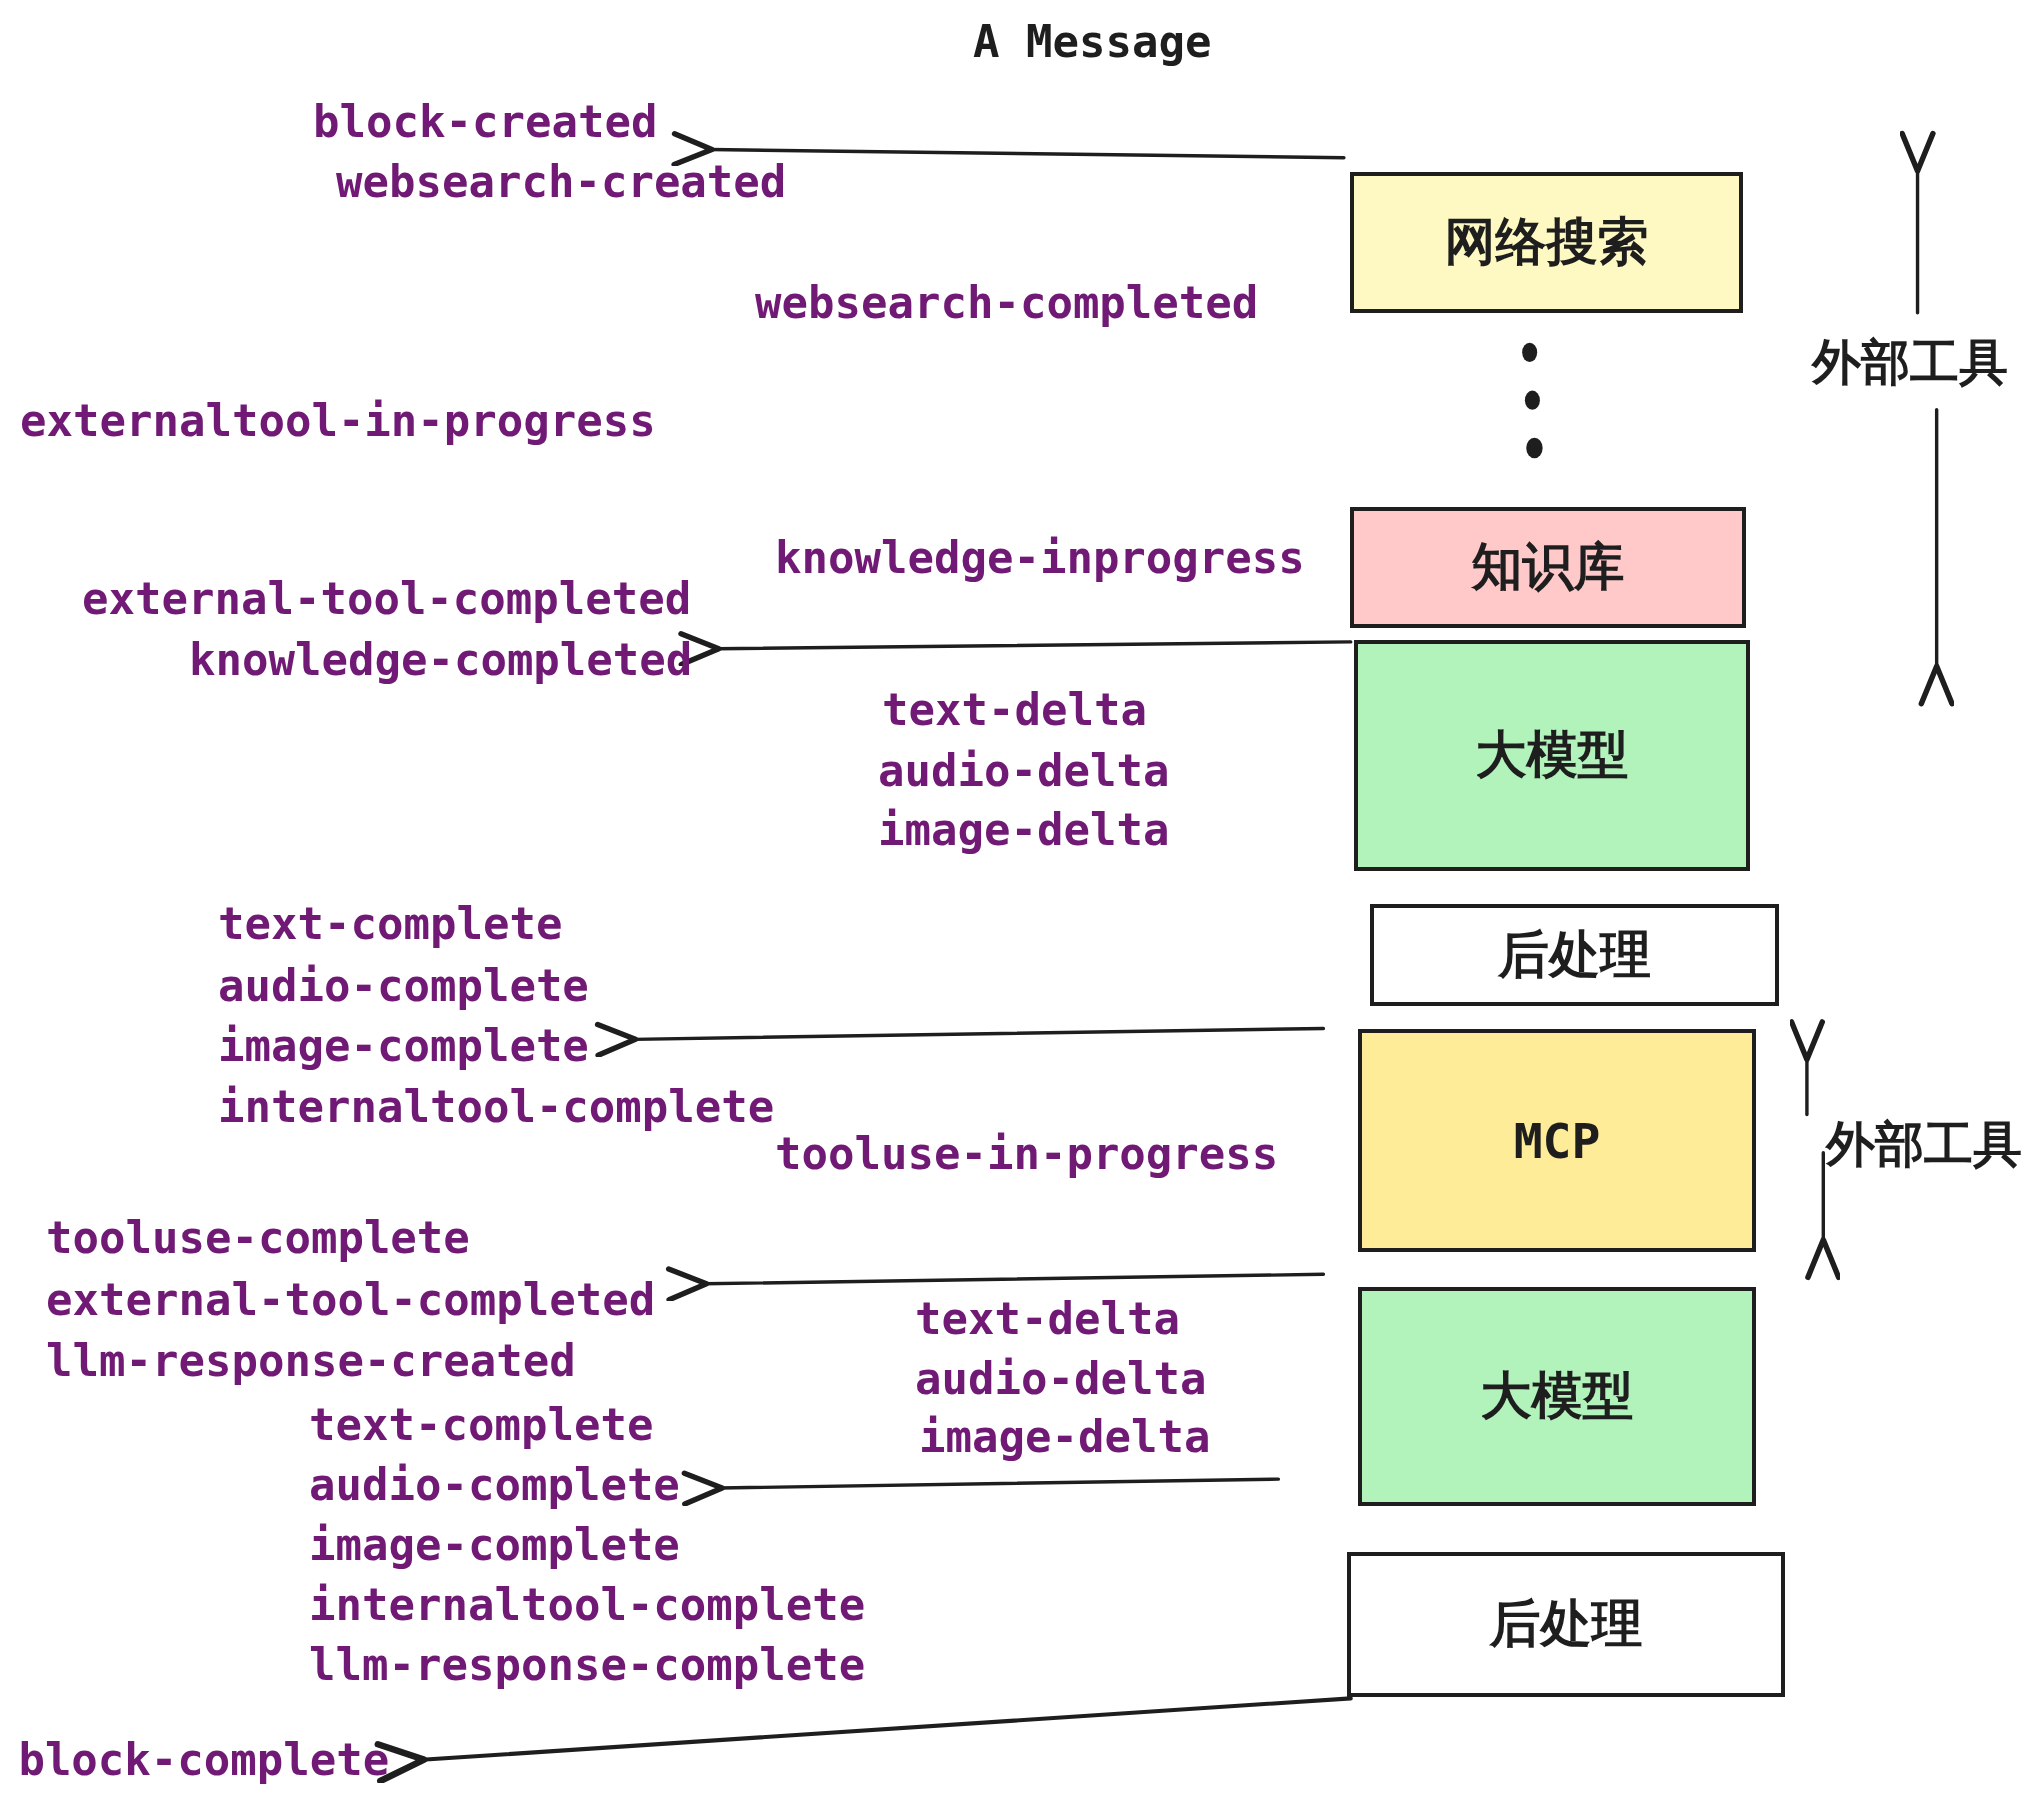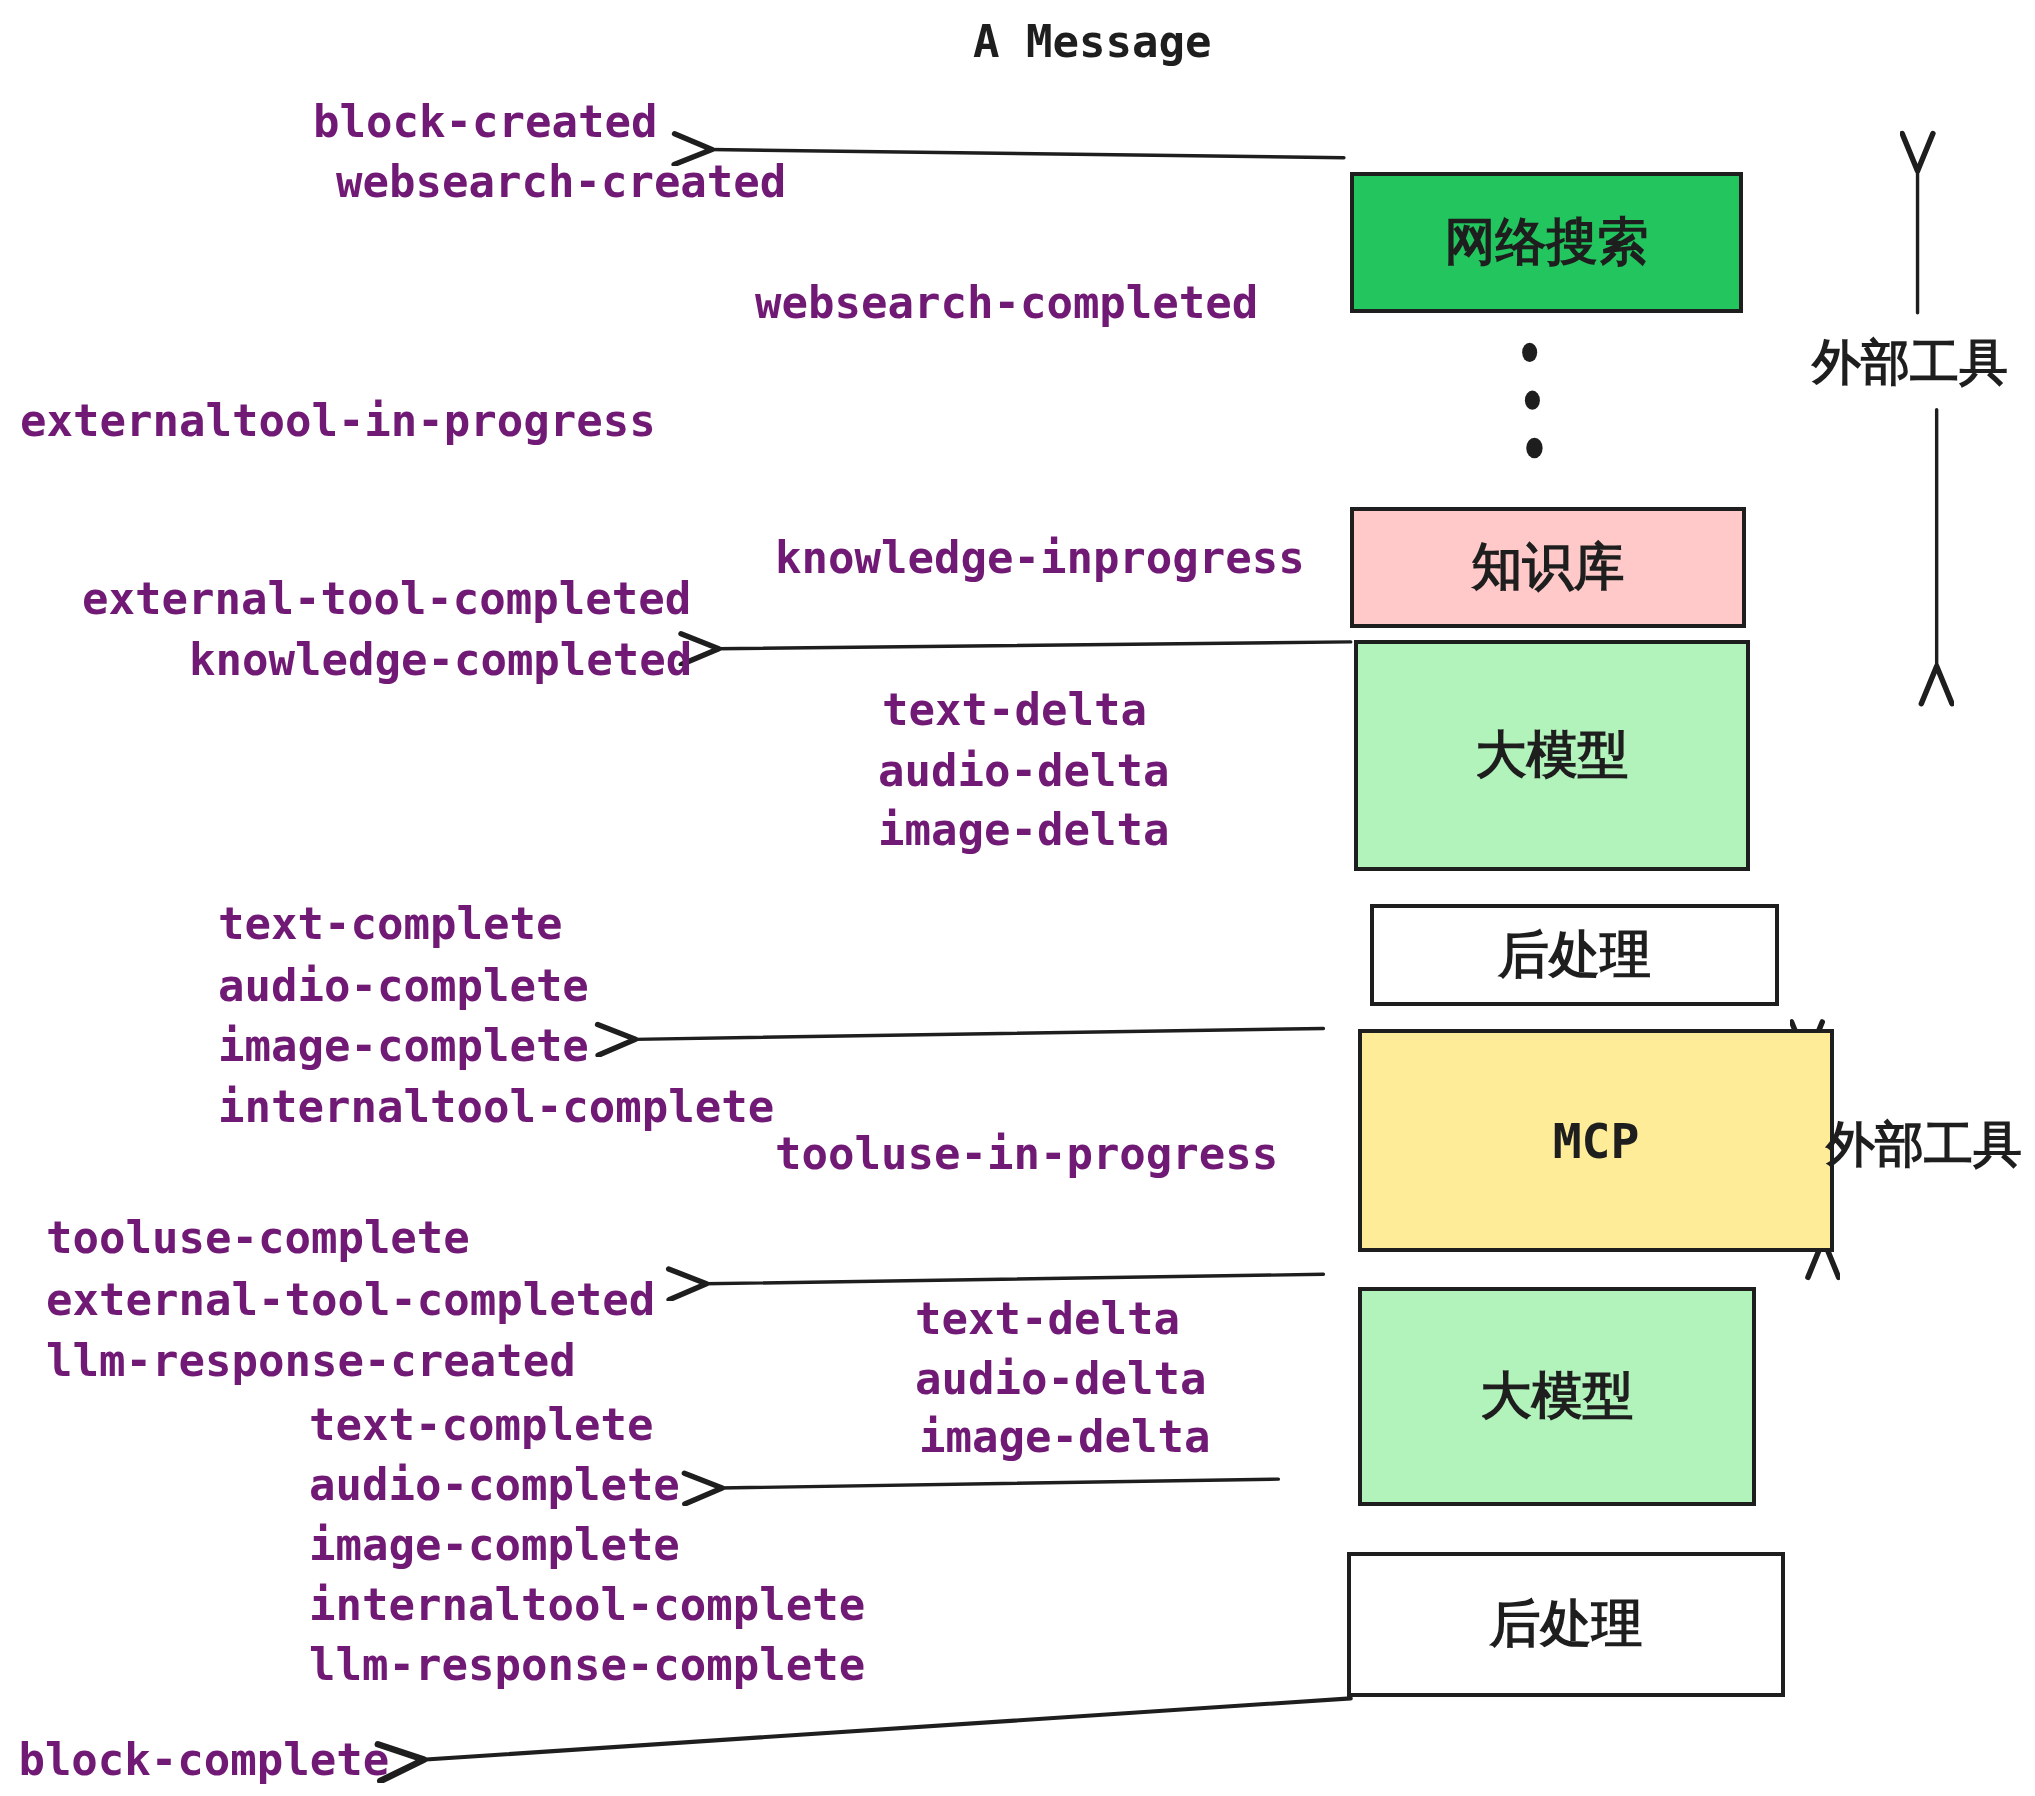--- a/index.html
+++ b/index.html
@@ -94,37 +94,37 @@
   <div class="ev" style="left:915px;top:1291px;">text-delta</div>
   <div class="ev" style="left:915px;top:1351px;">audio-delta</div>
   <div class="ev" style="left:919px;top:1409px;">image-delta</div>
   <div class="ev" style="left:309px;top:1397px;">text-complete</div>
   <div class="ev" style="left:309px;top:1457px;">audio-complete</div>
   <div class="ev" style="left:309px;top:1517px;">image-complete</div>
   <div class="ev" style="left:309px;top:1577px;">internaltool-complete</div>
   <div class="ev" style="left:309px;top:1637px;">llm-response-complete</div>
   <div class="ev" style="left:18.4px;top:1732px;">block-complete</div>
 
-  <div class="box" style="left: 1350px; top: 172px; width: 393px; height: 141px; background-color: #22c55e;">
+  <div class="box" style="left: 1350px; top: 172px; width: 393px; height: 141px; background-color: #fef9c3;">
     <span class="blabel">网络搜索</span>
   </div>
 
   <div class="box" style="left: 1350px; top: 507px; width: 396px; height: 121px; background-color: rgb(255, 201, 201);">
     <span class="blabel">知识库</span>
   </div>
 
   <div class="box" style="left: 1354px; top: 640px; width: 396px; height: 231px; background-color: rgb(178, 242, 187);">
     <span class="blabel">大模型</span>
   </div>
 
   <div class="box" style="left: 1370px; top: 904px; width: 409px; height: 102px; background-color: rgb(255, 255, 255);">
     <span class="blabel">后处理</span>
   </div>
 
-  <div class="box" style="left: 1358px; top: 1029px; width: 476px; height: 223px; background-color: rgb(255, 236, 153);">
+  <div class="box" style="left: 1358px; top: 1029px; width: 398px; height: 223px; background-color: rgb(255, 236, 153);">
     <span class="blabel latin">MCP</span>
   </div>
 
   <div class="box" style="left: 1358px; top: 1287px; width: 398px; height: 219px; background-color: rgb(178, 242, 187);">
     <span class="blabel">大模型</span>
   </div>
 
   <div class="box" style="left: 1347px; top: 1552px; width: 438px; height: 145px; background-color: rgb(255, 255, 255);">
     <span class="blabel">后处理</span>
   </div>

